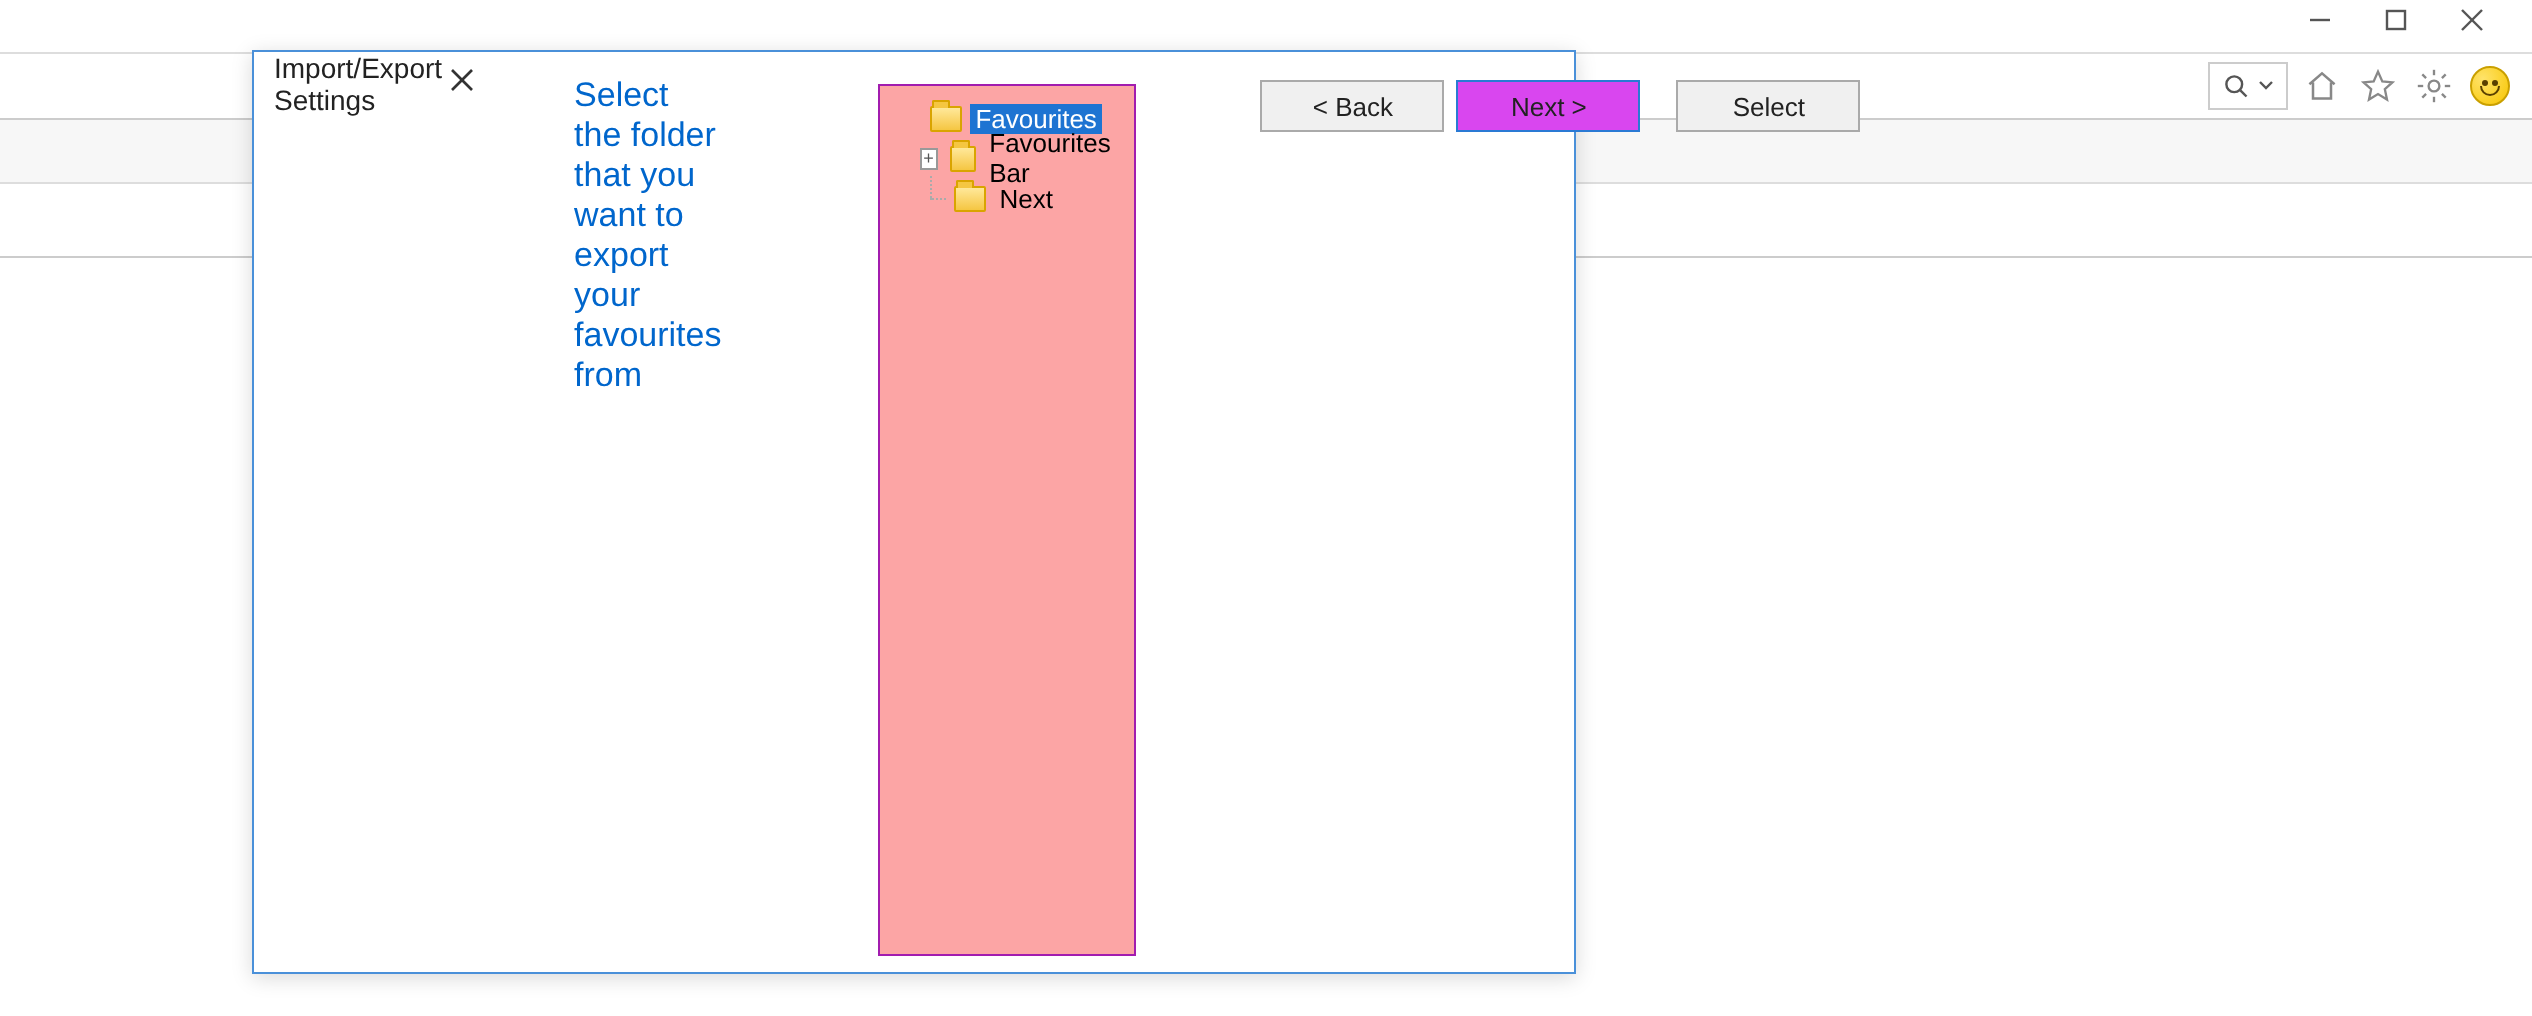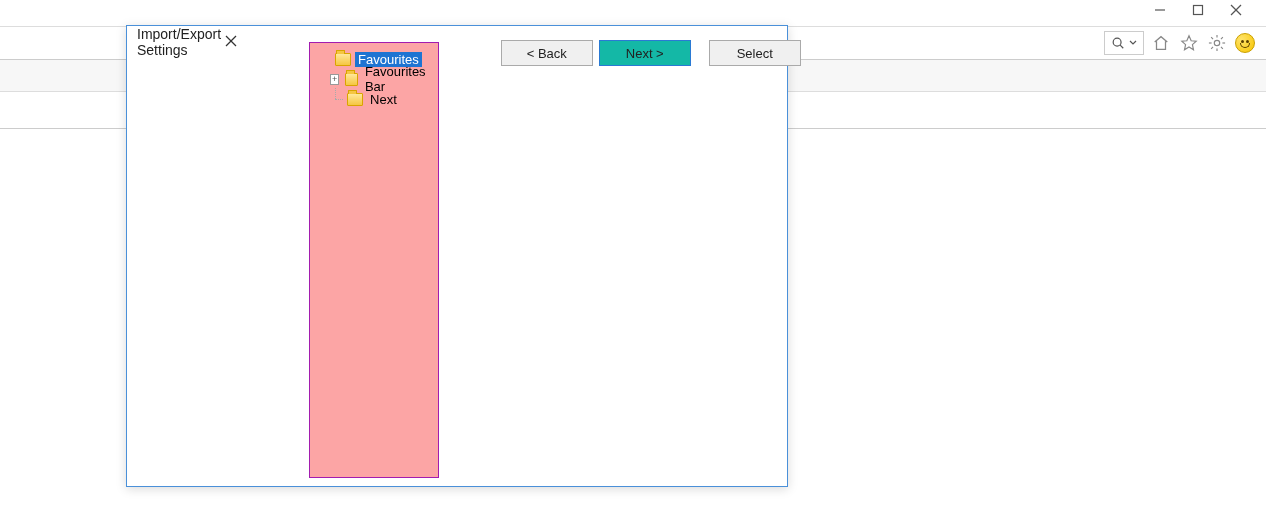--- a/index.html
+++ b/index.html
@@ -256,21 +256,21 @@
       background: #f0f0f0;
       font-size: 13px;
       color: #222;
       display: inline-flex;
       align-items: center;
       justify-content: center;
       cursor: default;
     }
     .btn.default {
       border: 1px solid #2a7ad4;
-      background: #14b8a6;
+      background: #d946ef;
     }
   </style>
 </head>
 <body>
 
 <div class="window-controls">
   <span class="ctrl">
     <svg width="12" height="12" viewBox="0 0 12 12">
         <line x1="1" y1="6" x2="11" y2="6" stroke-width="1.2"></line>
       </svg>
@@ -336,20 +336,21 @@
 <div class="dialog">
   <div class="dialog-titlebar">
     <span>Import/Export Settings</span>
     <span class="close">
       <svg width="12" height="12" viewBox="0 0 12 12" stroke="#333">
           <line x1="1" y1="1" x2="11" y2="11" stroke-width="1.3"></line>
           <line x1="11" y1="1" x2="1" y2="11" stroke-width="1.3"></line>
         </svg>
     </span>
   </div>
+  <div class="dialog-header">Select the folder that you want to export your favourites from</div>
   <div class="dialog-divider"></div>
   <div class="dialog-body">
     <div class="tree-box">
       <div class="tree">
         <ul>
           <li>
             <div class="row">
               <span class="expander blank"></span>
               <span class="folder-icon"></span>
               <span class="label selected">Favourites</span>

